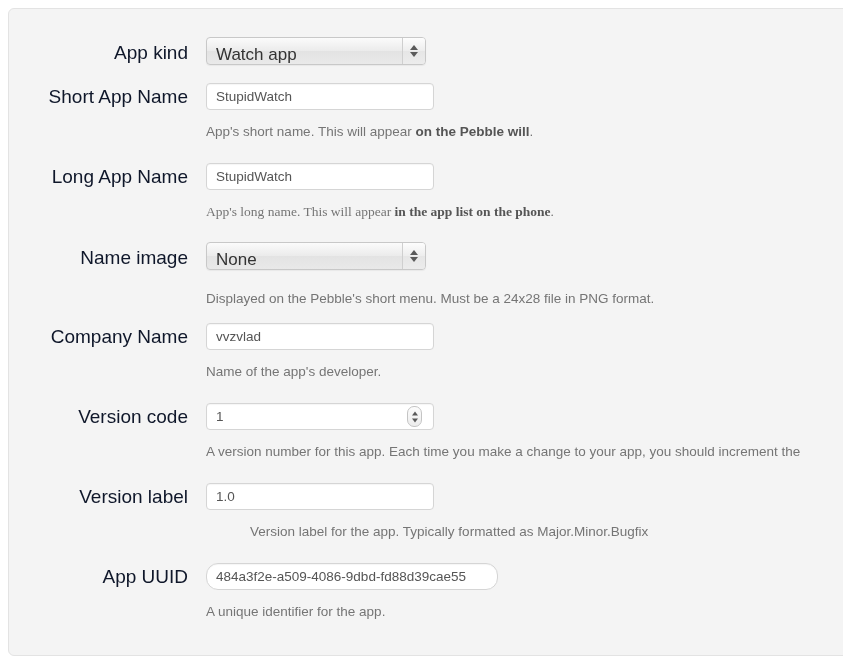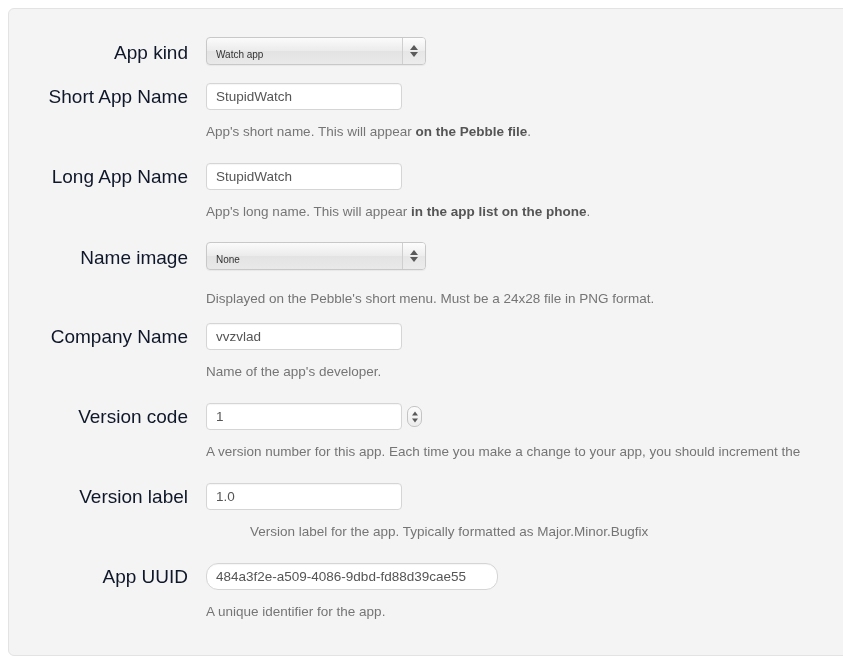--- a/index.html
+++ b/index.html
@@ -68,41 +68,41 @@
     border: 1px solid #d5d5d5;
     border-radius: 4px;
     font-family: "Liberation Sans", sans-serif;
     font-size: 13.5px;
     color: #555555;
     padding: 0 9px;
     line-height: 25px;
     outline: none;
     box-shadow: inset 0 1px 1px rgba(0,0,0,0.04);
   }
-  .w-220 { width: 196px; }
+  .w-220 { width: 228px; }
   .w-292 { width: 292px; border-radius: 12px; }
 
   
   .select {
     position: relative;
     box-sizing: border-box;
     width: 220px;
     height: 28px;
     border: 1px solid #c8c8c8;
     border-radius: 4px;
     background: linear-gradient(to bottom, #fbfbfb 0%, #ebebeb 50%, #e3e3e3 51%, #e9e9e9 100%);
     box-shadow: 0 1px 1px rgba(0,0,0,0.05);
     overflow: hidden;
   }
   .select-value {
     position: absolute;
     left: 9px;
     top: 4px;
     line-height: 26px;
-    font-size: 10px;
+    font-size: 17px;
     color: #333333;
     white-space: nowrap;
   }
   .select-button {
     position: absolute;
     right: 0;
     top: 0;
     width: 22px;
     height: 100%;
     border-left: 1px solid #cfcfcf;
@@ -194,30 +194,30 @@
         </div>
       </div>
     </div>
 
     <div class="row" style="top:74px;">
       <div class="label" style="top:6px;">Short App Name</div>
       <div class="control" style="top:0;">
         <input class="text-input w-220" type="text" value="StupidWatch" style="">
       </div>
       <div class="help" style="top:40px;">
-        <span>App's short name. This will appear </span><b>on the Pebble file</b><span>.</span>
+        <span>App's short name. This will appear </span><b>on the Pebble will</b><span>.</span>
       </div>
     </div>
 
     <div class="row" style="top:154px;">
       <div class="label" style="top:6px;">Long App Name</div>
       <div class="control" style="top:0;">
         <input class="text-input w-220" type="text" value="StupidWatch" style="">
       </div>
-      <div class="help" style="top:40px;">
+      <div class="help" style="top:40px;font-family:Liberation Serif, serif;">
         <span>App's long name. This will appear </span><b>in the app list on the phone</b><span>.</span>
       </div>
     </div>
 
     <div class="row" style="top:233px;">
       <div class="label" style="top:8px;">Name image</div>
       <div class="control" style="top:0;">
         <div class="select">
           <span class="select-value">None</span>
           <span class="select-button">

